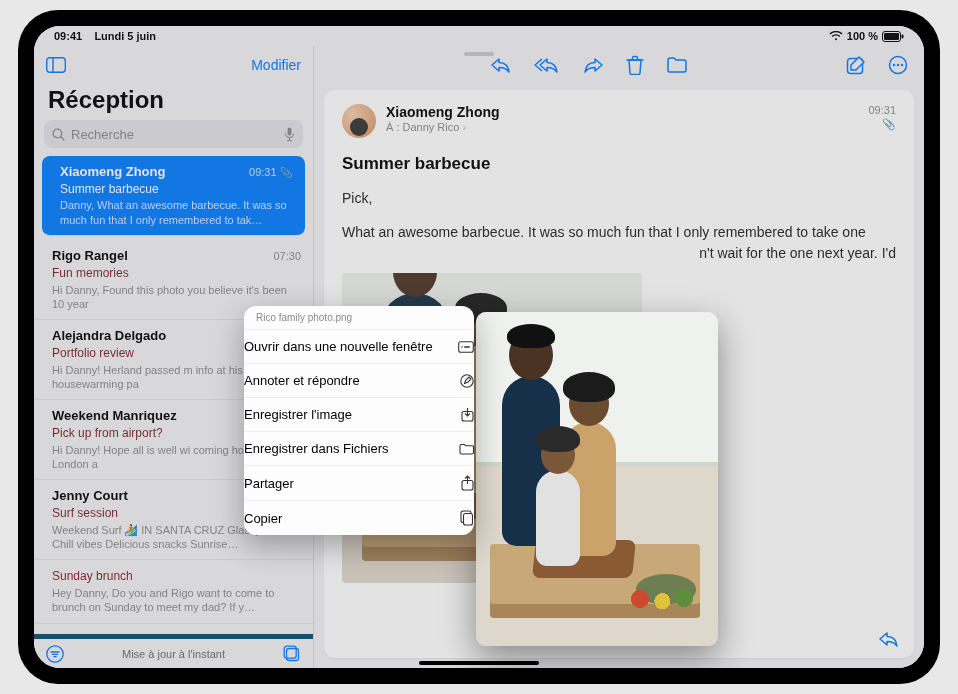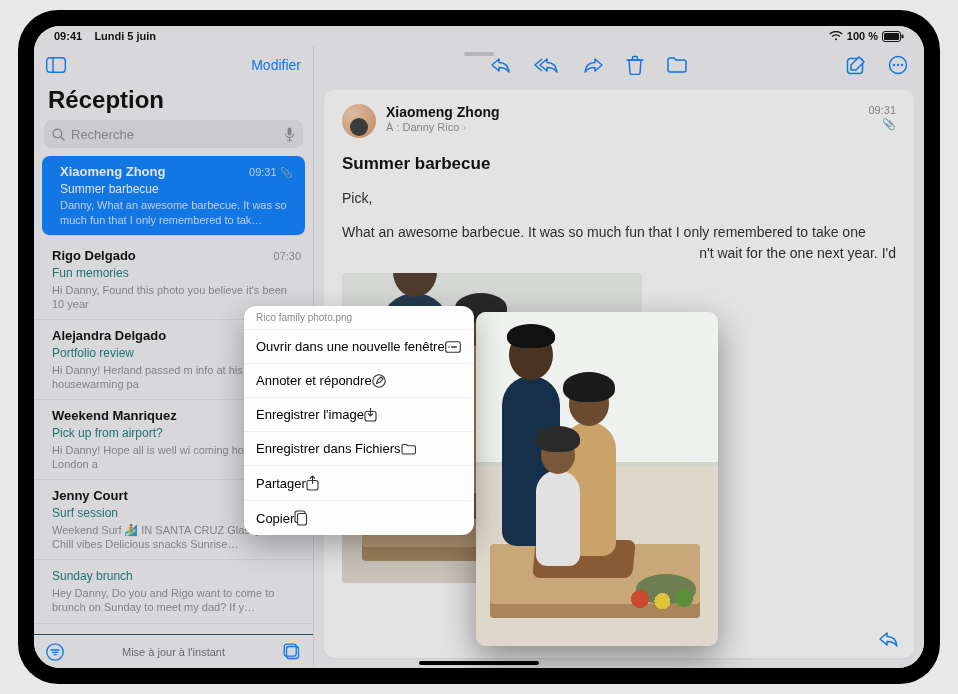--- a/index.html
+++ b/index.html
@@ -115,42 +115,42 @@
     background: #007aff;
     color: #cfe3ff;
     border-radius: 8px;
     margin: 0 8px 4px;
   }
   .msg.selected .sender, .msg.selected .subj { color: #fff; }
   .msg.selected .time { color: #cfe3ff; }
   .msg .row1 { display: flex; justify-content: space-between; align-items: baseline; }
   .msg .sender { font-size: 13px; font-weight: 600; color: #000; }
   .msg .time { font-size: 11px; color: #8a8a8e; }
-  .msg .subj { font-size: 12px; color: #0f766e; font-weight: 500; margin-top: 1px; }
+  .msg .subj { font-size: 12px; color: #7f1d1d; font-weight: 500; margin-top: 1px; }
   .msg .preview {
     display: -webkit-box;
     -webkit-line-clamp: 2;
     -webkit-box-orient: vertical;
     overflow: hidden;
     margin-top: 1px;
   }
   .clip {
     font-size: 10px;
     color: #cfe3ff;
     margin-left: 4px;
   }
   .sidebar-footer {
     height: 34px;
     display: flex;
     align-items: center;
     justify-content: space-between;
     padding: 0 12px;
     font-size: 11px;
     color: #6b6b6f;
-    border-top: 1px solid #0c4a6e;
+    border-top: 5px solid #0c4a6e;
   }
   .content {
     flex: 1;
     display: flex;
     flex-direction: column;
     background: #f2f2f6;
   }
   .content-toolbar {
     height: 38px;
     display: flex;
@@ -262,21 +262,22 @@
   }
   .popover-title {
     padding: 6px 12px;
     font-size: 10px;
     color: #8a8a8e;
     border-bottom: 1px solid #eee;
   }
   .popover-item {
     display: flex;
     align-items: center;
-    padding: 9px 12px;
+    justify-content: space-between;
+    padding: 9px 0;
     color: #000;
     border-bottom: 1px solid #eee;
     cursor: pointer;
   }
   .popover-item:last-child { border-bottom: none; }
   .popover-item .picon { color: #444; font-size: 14px; }
 
   .dim-overlay {
     position: absolute; inset: 0;
     background: rgba(100,100,100,0.18);
@@ -388,21 +389,21 @@
           <div class="msg selected">
             <div class="row1">
               <span class="sender">Xiaomeng Zhong</span>
               <span class="time"><span>09:31</span><span class="clip">📎</span></span>
             </div>
             <div class="subj">Summer barbecue</div>
             <div class="preview">Danny, What an awesome barbecue. It was so much fun that I only remembered to tak…</div>
           </div>
           <div class="msg">
             <div class="row1">
-                <span class="sender">Rigo Delgado</span>
+                <span class="sender">Rigo Rangel</span>
                 <span class="time">07:30</span>
               </div>
             <div class="subj">Fun memories</div>
             <div class="preview">Hi Danny, Found this photo you believe it's been 10 year</div>
           </div>
           <div class="msg">
             <div class="row1">
                 <span class="sender">Alejandra Delgado</span>
                 <span class="time"></span>
               </div>

